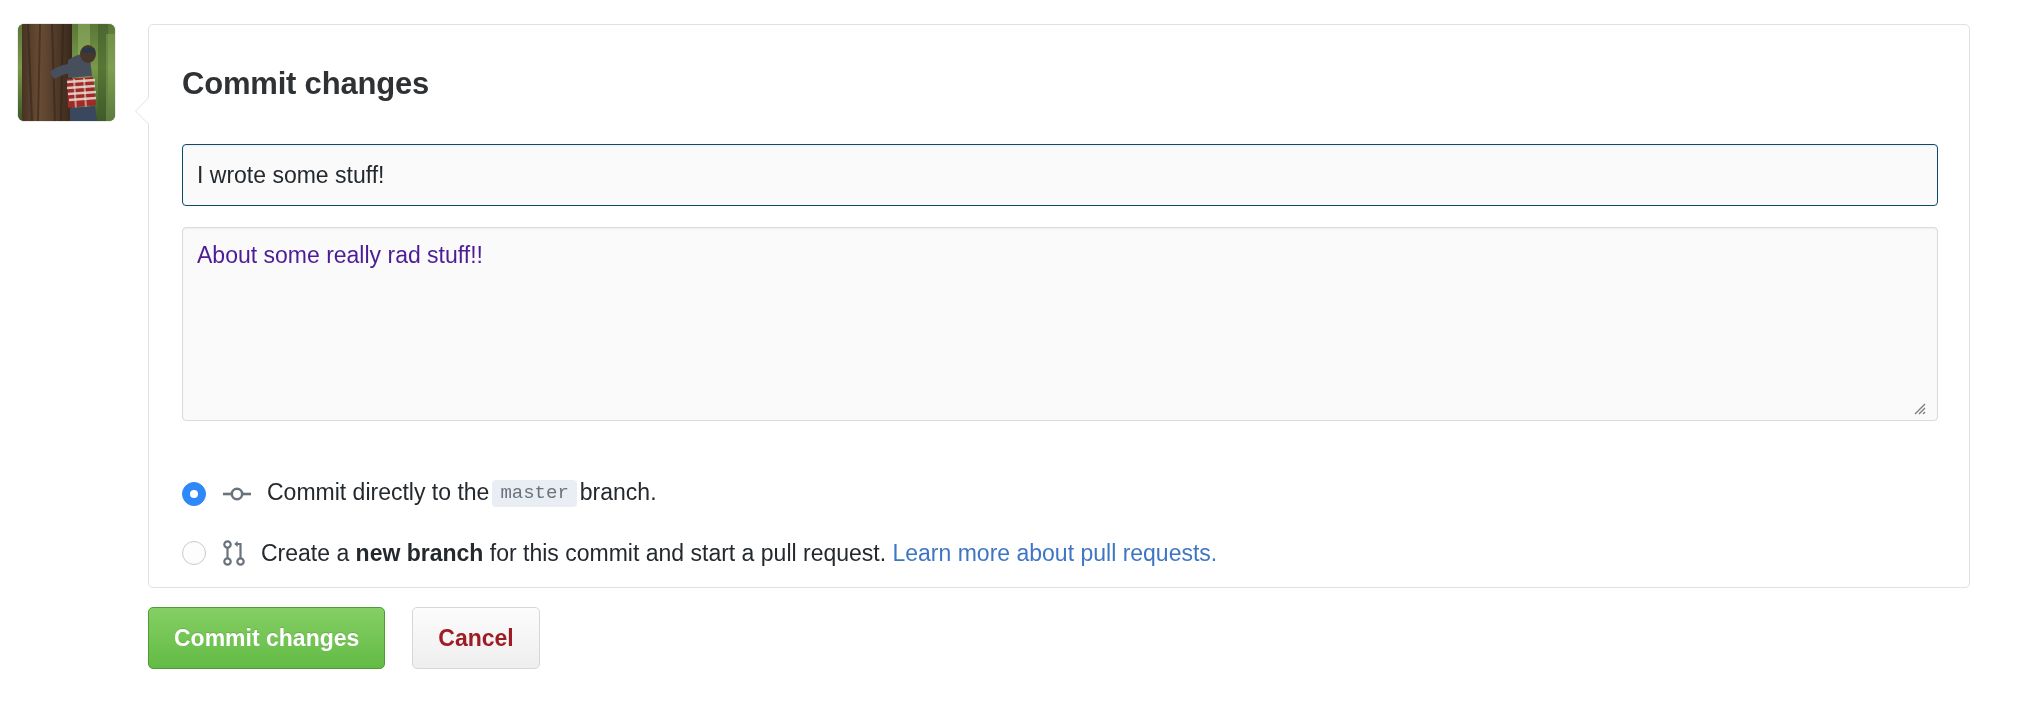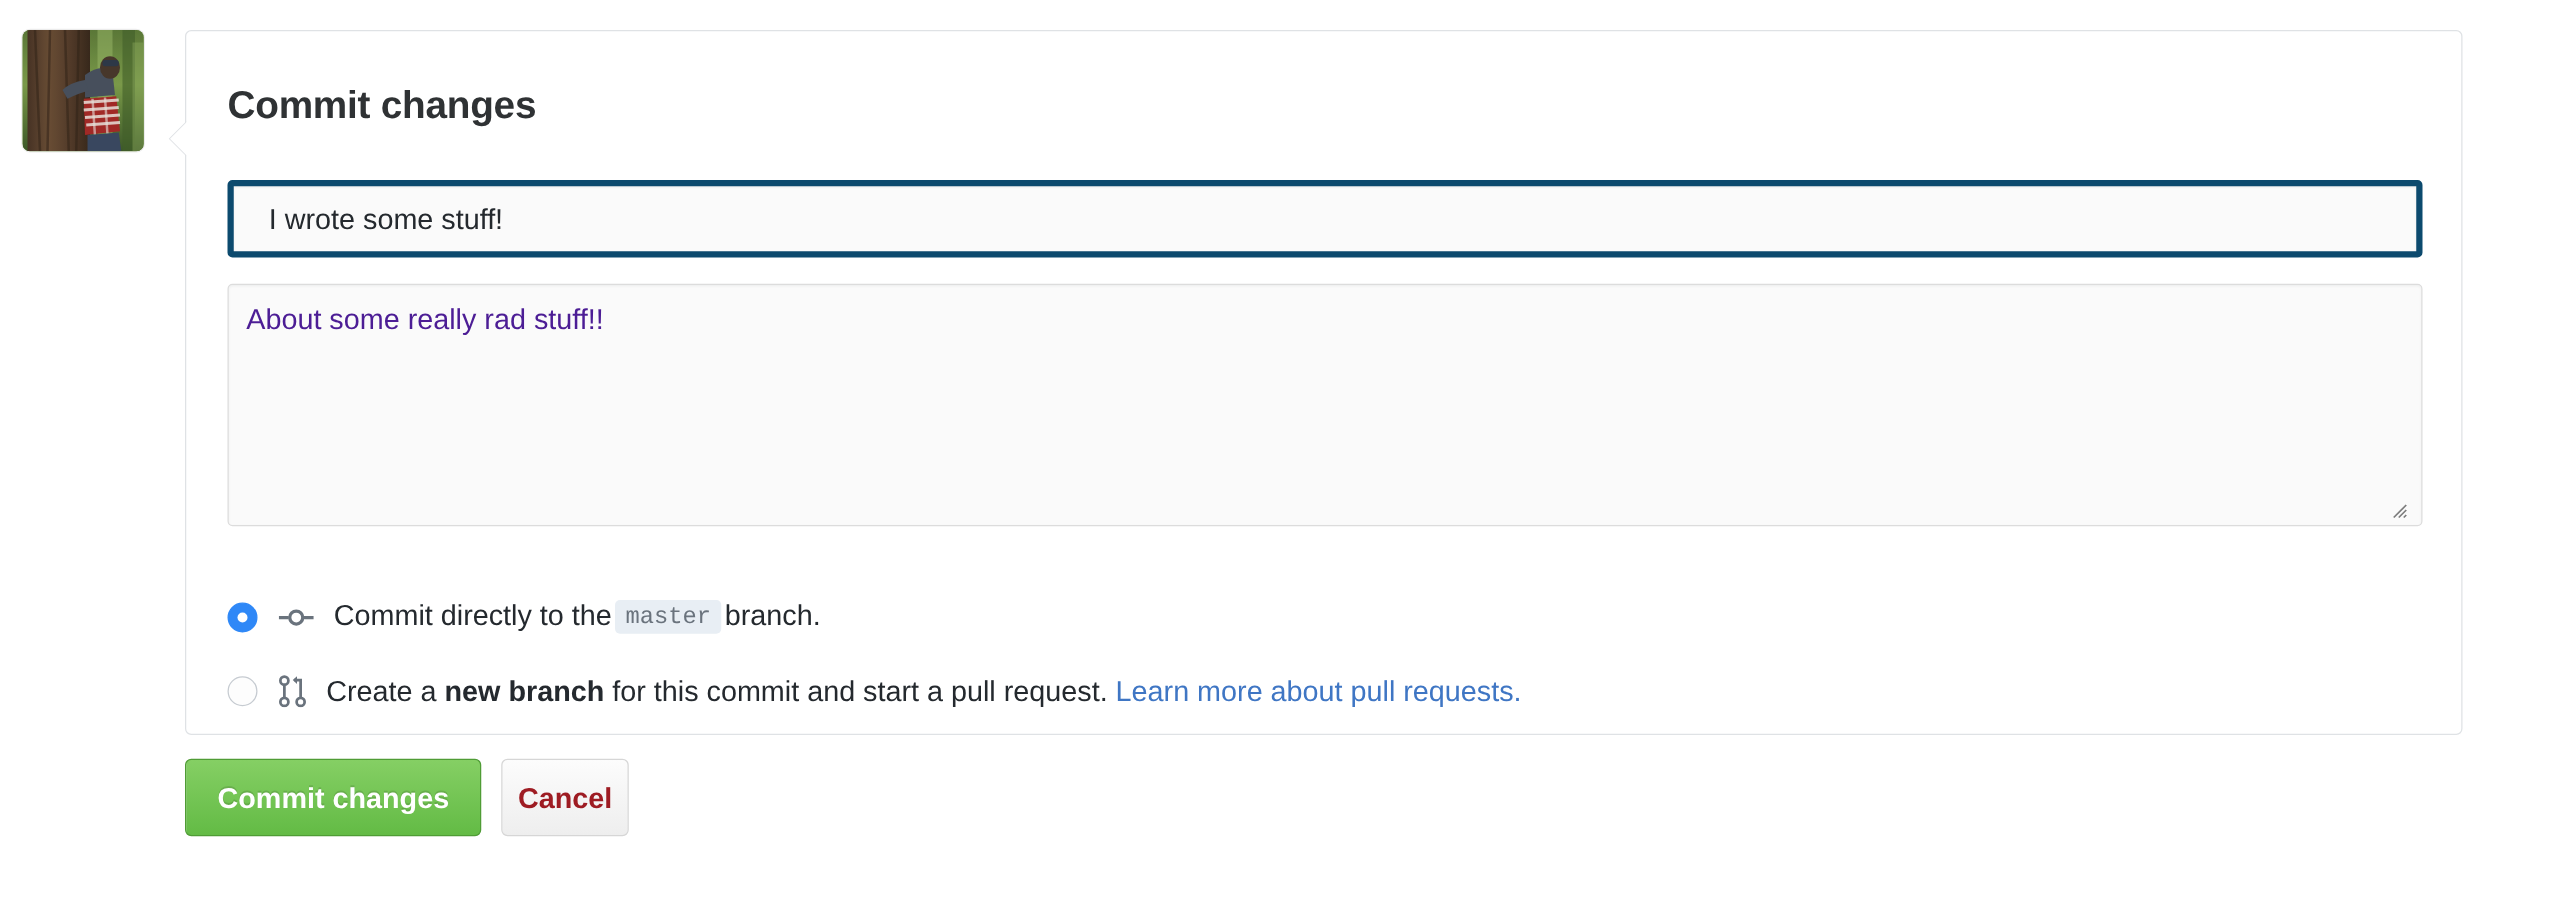--- a/index.html
+++ b/index.html
@@ -82,23 +82,23 @@
 
   
   .commit-summary {
     position: absolute;
     left: 33px;
     top: 119px;
     width: 1756px;
     height: 62px;
     box-sizing: border-box;
     background: #fafafa;
-    border: 5px solid #0c4a6e;
+    border: 1px solid #0c4a6e;
     border-radius: 4px;
-    padding: 0 28px;
+    padding: 0 14px;
     font-family: "Liberation Sans", sans-serif;
     font-size: 23px;
     color: #24292e;
     outline: none;
     box-shadow: inset 0 1px 2px rgba(27,31,35,0.055);
   }
 
   .commit-description {
     position: absolute;
     left: 33px;
@@ -219,22 +219,22 @@
   .btn-primary {
     height: 62px;
     padding: 0 25px;
     color: #ffffff;
     border: 1px solid #4f9c35;
     background: linear-gradient(to bottom, #85cf64 0%, #63bb45 100%);
     text-shadow: 0 -1px 0 rgba(0,0,0,0.12);
   }
   .btn-default {
     height: 62px;
-    padding: 0 12px;
-    margin-left: 16px;
+    padding: 0 25px;
+    margin-left: 27px;
     color: #9e1c23;
     border: 1px solid #d6d6d6;
     background: linear-gradient(to bottom, #fcfcfc 0%, #eeeeee 100%);
   }
 </style>
 </head>
 <body>
 
 <div class="page">
 

